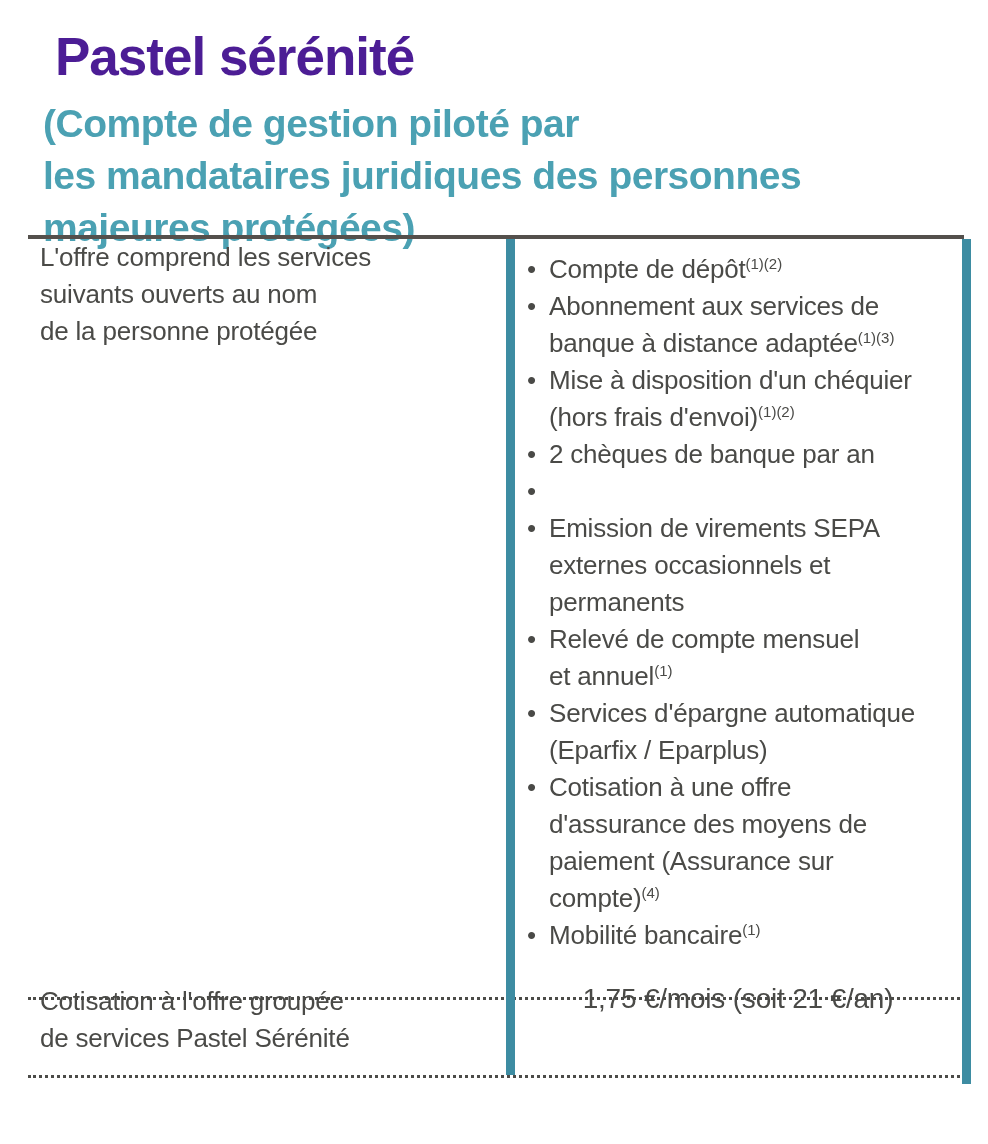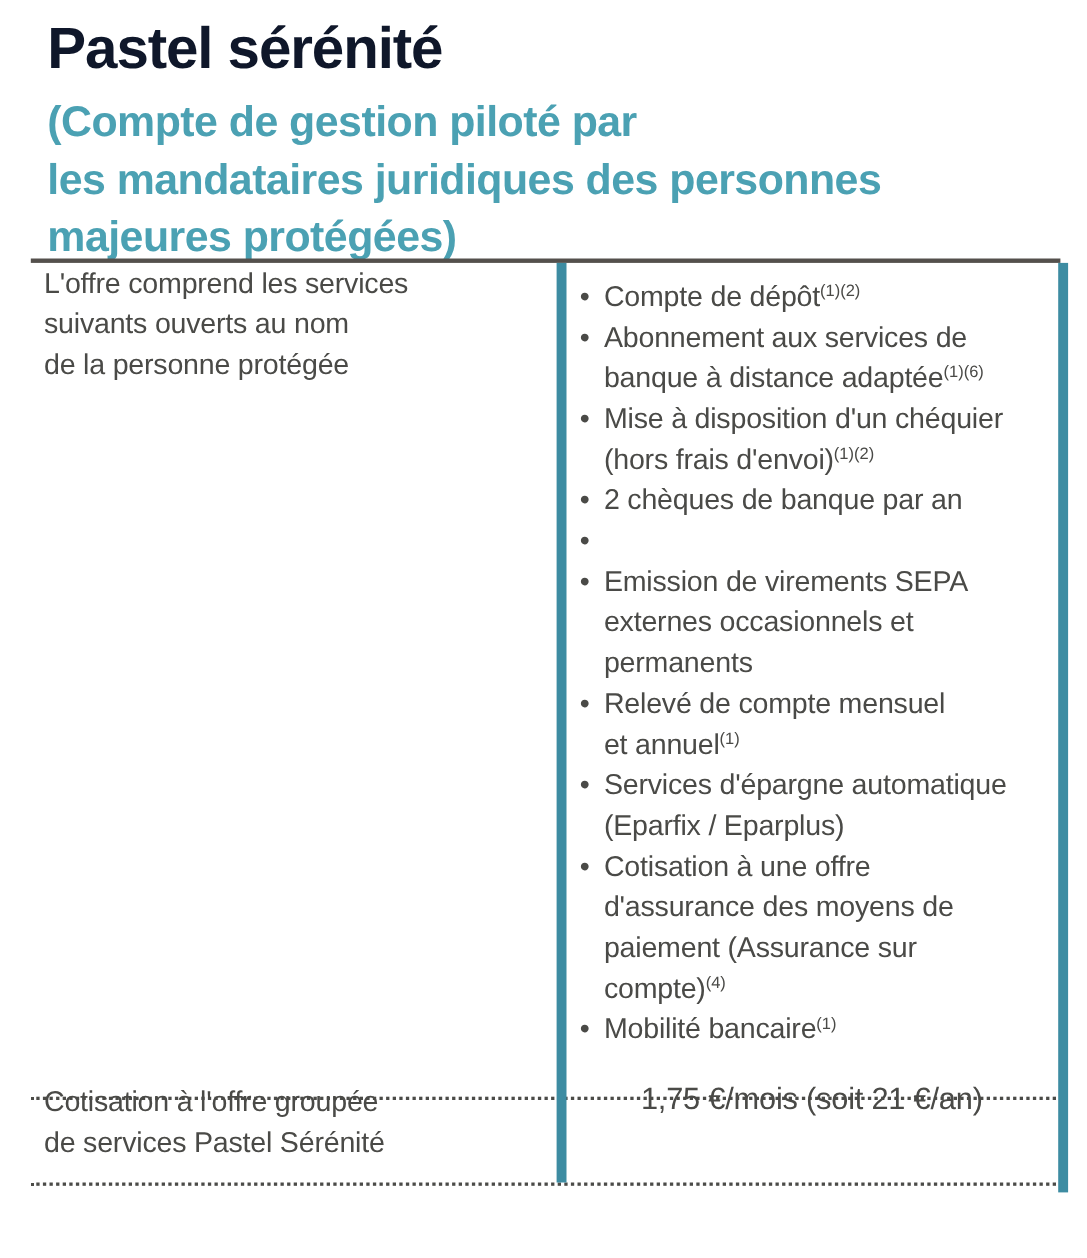--- a/index.html
+++ b/index.html
@@ -8,24 +8,24 @@
     background:#ffffff;
     font-family:"Liberation Sans", sans-serif;
     color:#4a4a47;
     overflow:hidden;
   }
   .page { position:relative; width:988px; height:1144px; background:#fff; }
 
   
   .title-block { position:absolute; left:43px; top:16px; }
   .page-title {
-    margin:0;
+    margin:12px;
     font-size:53px; line-height:58px; font-weight:700;
     letter-spacing:-1px;
-    color:#0f172a;
+    color:#4c1d95;
   }
   .page-subtitle {
     margin-top:12px;
     font-size:39px; line-height:52px; font-weight:700;
     letter-spacing:-0.5px;
     color:#4ba1b3;
     white-space:pre;
   }
 
   
@@ -86,21 +86,21 @@
       </div>
       <div class="cell-services">
         <ul class="services-list" id="services-list">
             <li class="service-item">
               <span class="bullet">•</span>
               <span class="service-text">Compte de dépôt<sup class="fn">(1)(2)</sup></span>
             </li>
             <li class="service-item">
               <span class="bullet">•</span>
               <span class="service-text">Abonnement aux services de
-banque à distance adaptée<sup class="fn">(1)(6)</sup></span>
+banque à distance adaptée<sup class="fn">(1)(3)</sup></span>
             </li>
             <li class="service-item">
               <span class="bullet">•</span>
               <span class="service-text">Mise à disposition d'un chéquier
 (hors frais d'envoi)<sup class="fn">(1)(2)</sup></span>
             </li>
             <li class="service-item">
               <span class="bullet">•</span>
               <span class="service-text">2 chèques de banque par an</span>
             </li>

